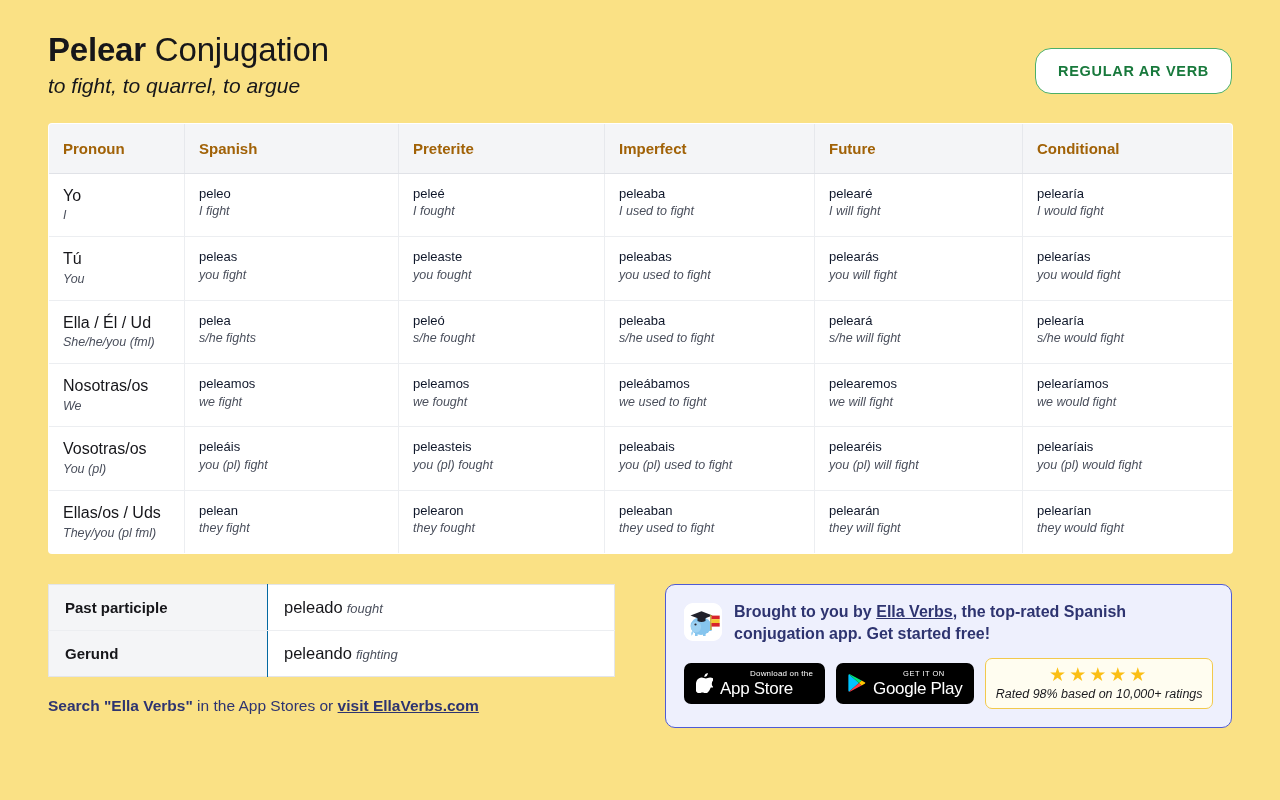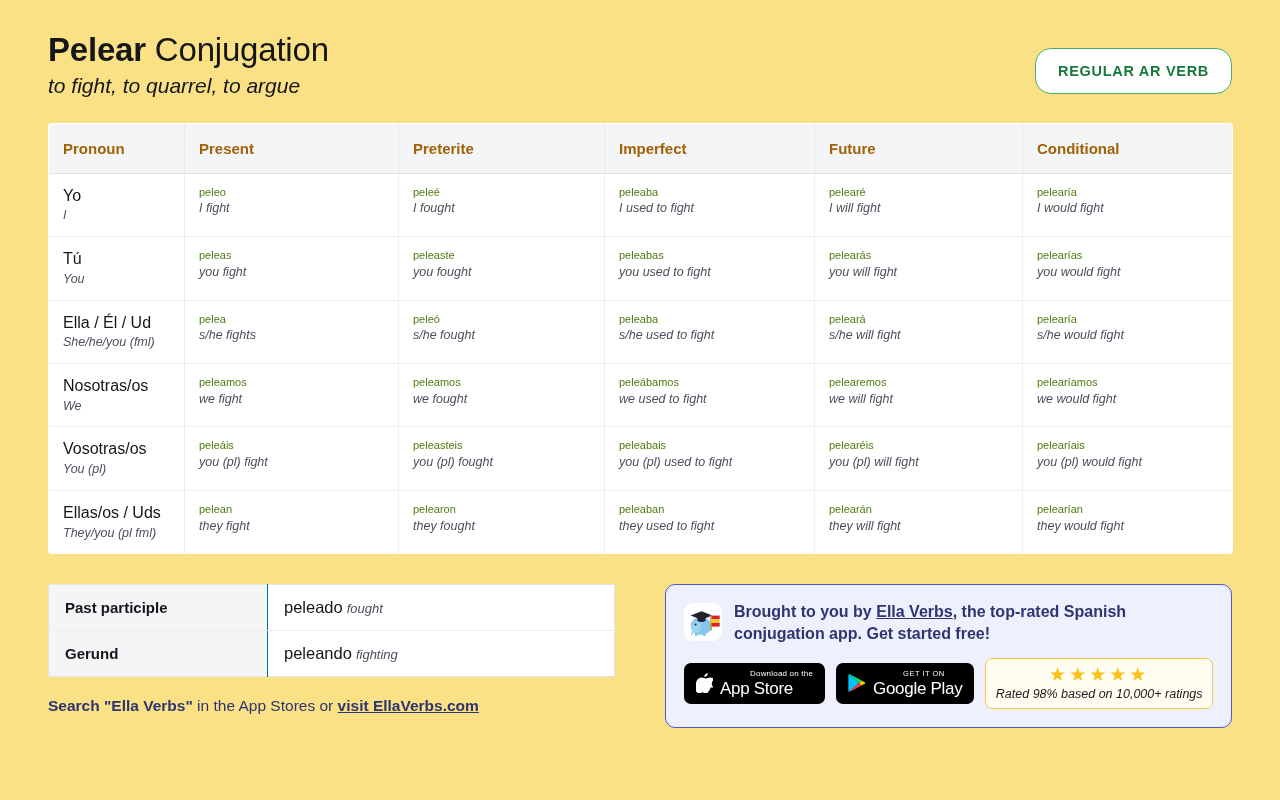--- a/index.html
+++ b/index.html
@@ -81,22 +81,22 @@
   .conj-table th:last-child { border-right: none; }
   .conj-table td {
     padding: 11px 14px 12px 14px;
     border-right: 1px solid #eceef1;
     border-bottom: 1px solid #eceef1;
     vertical-align: top;
   }
   .conj-table td:last-child { border-right: none; }
   .conj-table tr:last-child td { border-bottom: none; }
   .form {
-    font-size: 11px;
-    color: #4d7c0f;
+    font-size: 13px;
+    color: #0f172a;
     line-height: 1.35;
   }
   .gloss {
     font-size: 12.5px;
     font-style: italic;
     color: #4a4f5c;
     line-height: 1.35;
     margin-top: 1px;
   }
   .pron {
@@ -265,21 +265,21 @@
       <col class="c-pronoun">
         <col class="c-present">
         <col class="c-preterite">
       <col class="c-imperfect">
         <col class="c-future">
         <col class="c-conditional">
     </colgroup>
     <thead>
       <tr>
         <th>Pronoun</th>
-        <th>Present</th>
+        <th>Spanish</th>
         <th>Preterite</th>
         <th>Imperfect</th>
         <th>Future</th>
         <th>Conditional</th>
       </tr>
     </thead>
     <tbody id="conj-body">
         <tr>
           <td>
             <div class="pron">Yo</div>

